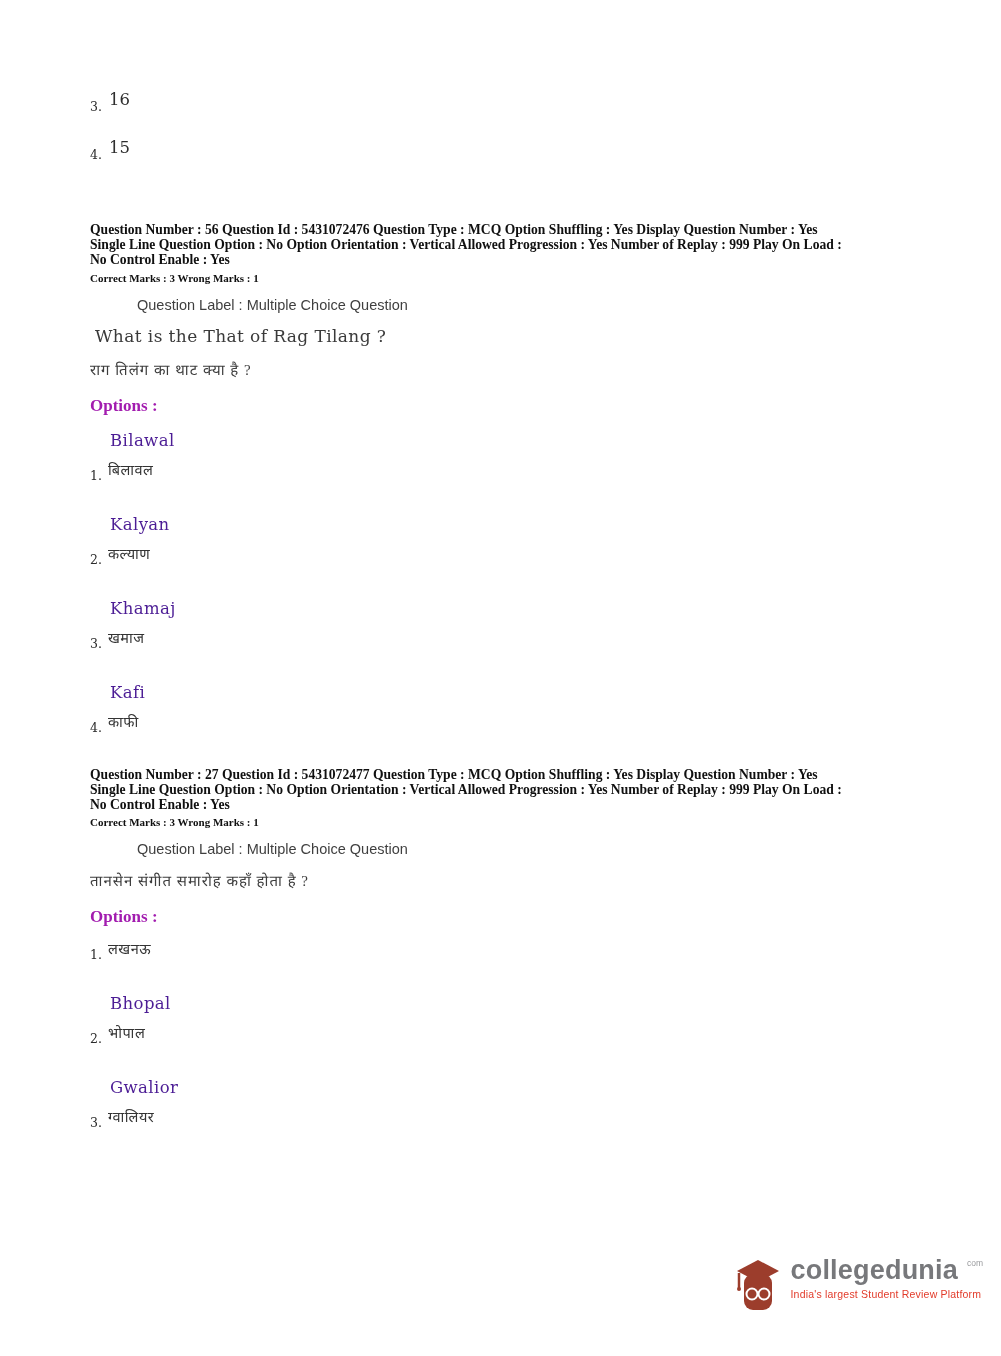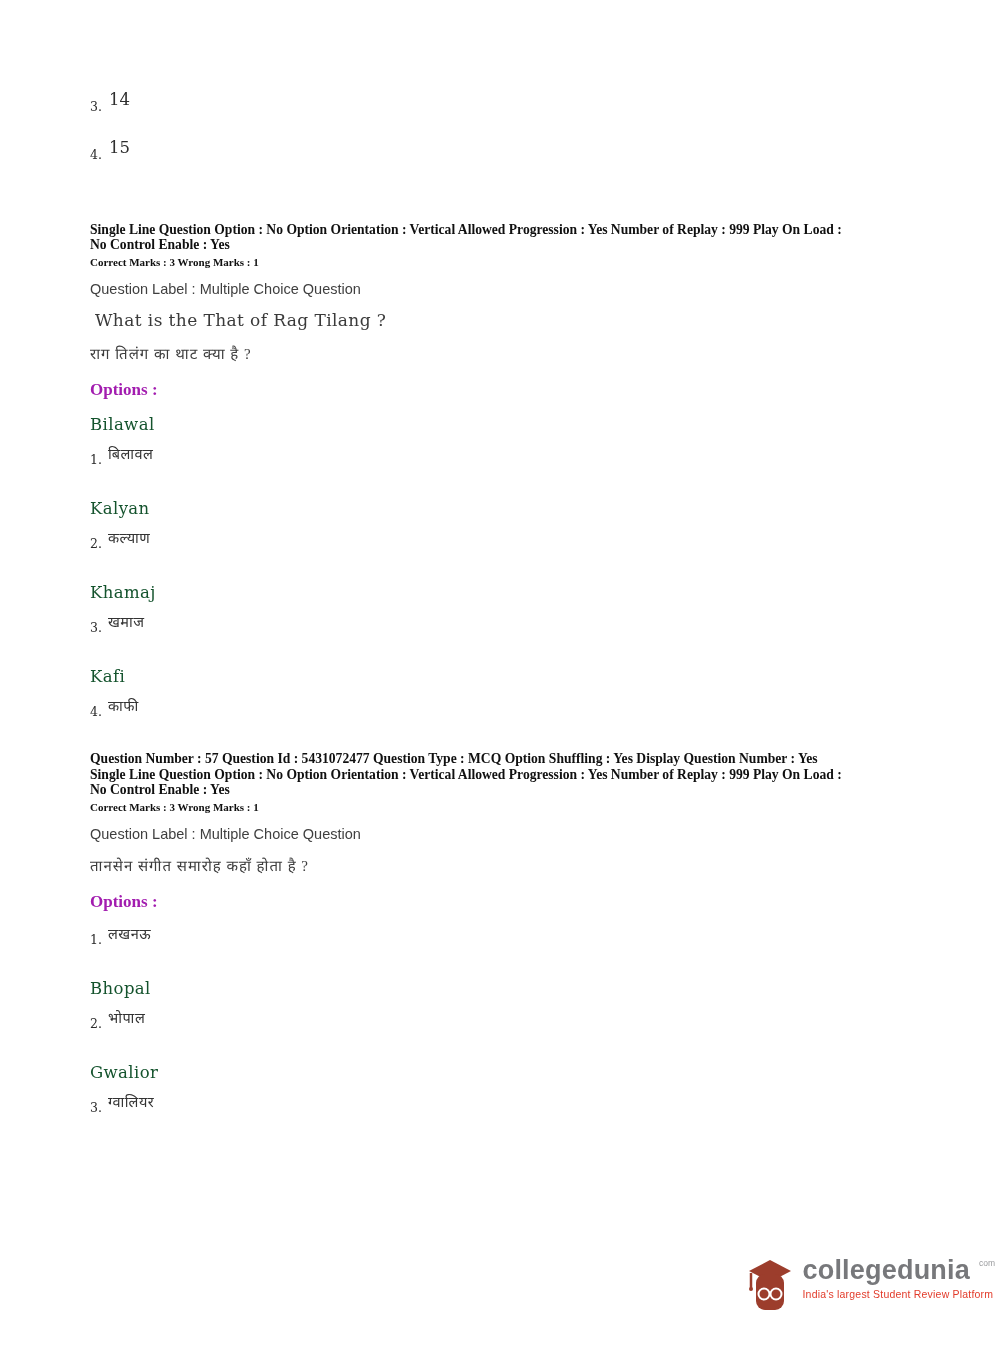--- a/index.html
+++ b/index.html
@@ -15,36 +15,36 @@
   .top-option .opt-label {
     font-family:"DejaVu Serif", serif; font-size:16.5px; color:#2e2e2e;
     transform:translateY(-5px);
   }
 
   
   .question { margin-top:60px; }
   .question + .question { margin-top:22px; }
   .q-meta { font-weight:bold; font-size:13.6px; line-height:15.2px; color:#101010; max-width:832px; }
   .q-marks { font-weight:bold; font-size:11px; color:#101010; margin-top:4px; }
-  .q-label { font-family:"Liberation Sans", sans-serif; font-size:14.5px; color:#3f3f3f; margin-top:13px; }
+  .q-label { font-family:"Liberation Sans", sans-serif; font-size:14.5px; color:#3f3f3f; margin-top:13px;margin-left:47px; }
   .q-text-en {
     font-family:"DejaVu Serif", serif; font-size:17px; color:#3a3a3a;
     margin-top:13px; margin-left:5px; letter-spacing:0.4px;
   }
   .q-text-hi { font-size:15px; color:#3d3d3d; margin-top:13px; letter-spacing:1px; }
   .options-heading { font-weight:bold; font-size:17px; color:#a21caf; margin-top:17px; }
 
   .option { margin-top:15px; margin-bottom:32px; }
-  .opt-en { font-family:"DejaVu Serif", serif; font-size:16.5px; color:#14532d; letter-spacing:0.4px; }
+  .opt-en { margin-left:20px; font-family:"DejaVu Serif", serif; font-size:16.5px; color:#4c1d95; letter-spacing:0.4px; }
   .opt-hi-row { display:flex; align-items:flex-end; gap:6px; margin-top:13px; height:20px; }
   .opt-hi { font-size:14.5px; color:#333333; transform:translateY(-4px); letter-spacing:0.5px; }
 
   
   .logo {
-    position:absolute; right:6px; bottom:40px;
+    position:absolute; right:18px; bottom:40px;
     display:flex; align-items:flex-start; gap:10px;
   }
   .logo-icon { width:46px; height:60px; flex:0 0 auto; }
   .logo-textwrap { display:flex; flex-direction:column; }
   .brand-row { display:flex; align-items:flex-start; }
   .brand-text {
     font-family:"Liberation Sans", sans-serif; font-weight:700; font-size:27px;
     color:#77787b; line-height:28px; letter-spacing:0.2px;
   }
   .brand-suffix {
@@ -57,29 +57,30 @@
   }
 </style>
 </head>
 <body>
 
 <div class="page">
   <div class="content">
 
     <div class="top-option">
       <span class="opt-num">3.</span>
-      <span class="opt-label">14</span>
+      <span class="opt-label">16</span>
     </div>
     <div class="top-option">
       <span class="opt-num">4.</span>
       <span class="opt-label">15</span>
     </div>
 
     <section class="question">
       <div class="q-meta">
+        <div>Question Number : 56  Question Id : 5431072476  Question Type : MCQ  Option Shuffling : Yes  Display Question Number : Yes</div>
         <div>Single Line Question Option : No  Option Orientation : Vertical  Allowed Progression : Yes  Number of Replay : 999  Play On Load :</div>
         <div>No  Control Enable : Yes</div>
       </div>
       <div class="q-marks">Correct Marks : 3  Wrong Marks : 1</div>
       <div class="q-label">Question Label : Multiple Choice Question</div>
       <div class="q-text-en">What is the That of Rag Tilang ?</div>
       <div class="q-text-hi">राग तिलंग का थाट क्या है ?</div>
       <div class="options-heading">Options :</div>
 
       <div class="option">
@@ -107,21 +108,21 @@
         <div class="opt-en">Kafi</div>
         <div class="opt-hi-row">
           <span class="opt-num">4.</span>
           <span class="opt-hi">काफी</span>
         </div>
       </div>
     </section>
 
     <section class="question">
       <div class="q-meta">
-        <div>Question Number : 57  Question Id : 5431072477  Question Type : MCQ  Option Shuffling : Yes  Display Question Number : Yes</div>
+        <div>Question Number : 27  Question Id : 5431072477  Question Type : MCQ  Option Shuffling : Yes  Display Question Number : Yes</div>
         <div>Single Line Question Option : No  Option Orientation : Vertical  Allowed Progression : Yes  Number of Replay : 999  Play On Load :</div>
         <div>No  Control Enable : Yes</div>
       </div>
       <div class="q-marks">Correct Marks : 3  Wrong Marks : 1</div>
       <div class="q-label">Question Label : Multiple Choice Question</div>
       <div class="q-text-hi">तानसेन संगीत समारोह कहाँ होता है ?</div>
       <div class="options-heading">Options :</div>
 
       <div class="option">
         <div class="opt-hi-row">

